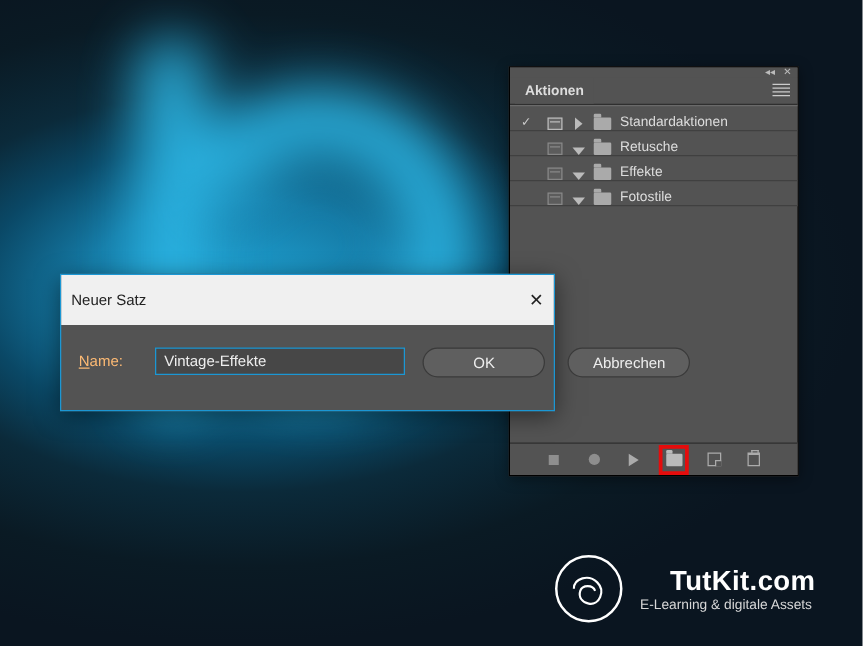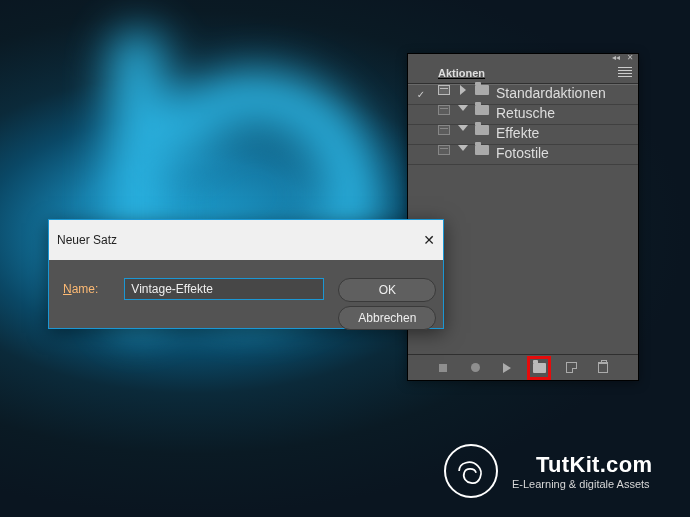--- a/index.html
+++ b/index.html
@@ -53,46 +53,45 @@
     position: absolute; right: 2px; top: -1px;
     display: flex; gap: 2px;
   }
   .panel-head .sys span {
     width: 12px; height: 8px;
     color: #bbb; font-size: 8px; text-align: center;
     cursor: pointer;
   }
   .panel-tabs {
     height: 22px; display: flex; align-items: flex-end;
-    padding-left: 22px; border-bottom: 1px solid #2f2f2f;
+    padding-left: 4px; border-bottom: 1px solid #2f2f2f;
     background: #535353;
     position: relative;
-    text-decoration: underline;
   }
   .panel-tabs .tab {
     font-size: 11px; color: #ddd; font-weight: 600;
     padding: 4px 8px; background: #535353;
   }
   .panel-menu {
     position: absolute; right: 6px; top: 5px;
     width: 14px; height: 10px;
     display: flex; flex-direction: column; justify-content: space-between;
     cursor: pointer;
   }
   .panel-menu span { height: 1px; background: #ccc; }
 
   .sets {
     border-top: 1px solid #6a6a6a;
     background: #535353;
   }
   .row {
-    display: flex; align-items: flex-start;
+    display: flex; align-items: flex-end;
     height: 20px;
     border-bottom: 1px solid #404040;
-    font-size: 14px; color: #ddd;
+    font-size: 11px; color: #ddd;
   }
   .col-check { width: 26px; display:flex; justify-content:center; }
   .col-dlg   { width: 20px; display:flex; justify-content:center; }
   .col-tw    { width: 18px; display:flex; justify-content:center; }
   .col-ico   { width: 20px; display:flex; justify-content:center; }
   .col-label { flex: 1; padding-left: 4px; }
 
   .check::before { content:"✓"; color:#ccc; font-size:10px; }
   .dlg {
     width: 12px; height: 10px; border: 1px solid #bbb;
@@ -166,21 +165,21 @@
   .dlg-left { display:flex; align-items:flex-start; gap:6px; }
   .dlg-label { font-size:12px; color:#fdba74; padding-top:4px; }
   .dlg-label u { text-decoration: underline; }
   .dlg-input {
     width: 200px; height: 22px;
     background:#474747; border:1px solid #1b97d4;
     color:#eee; font-size:12px; padding:2px 6px;
     outline:none;
     margin-left:20px;
   }
-  .dlg-right { display:flex; flex-direction:column; gap:4px; margin-left:auto;}
+  .dlg-right { display:flex; gap:18px; margin-left:auto;}
   .btn {
     width: 98px; height: 24px;
     background:#5f5f5f; border:1px solid #3a3a3a;
     border-radius:12px; color:#eee; font-size:12px;
     cursor:pointer;
   }
 
   
   .brand {
     position:absolute; left: 444px; top: 444px;

